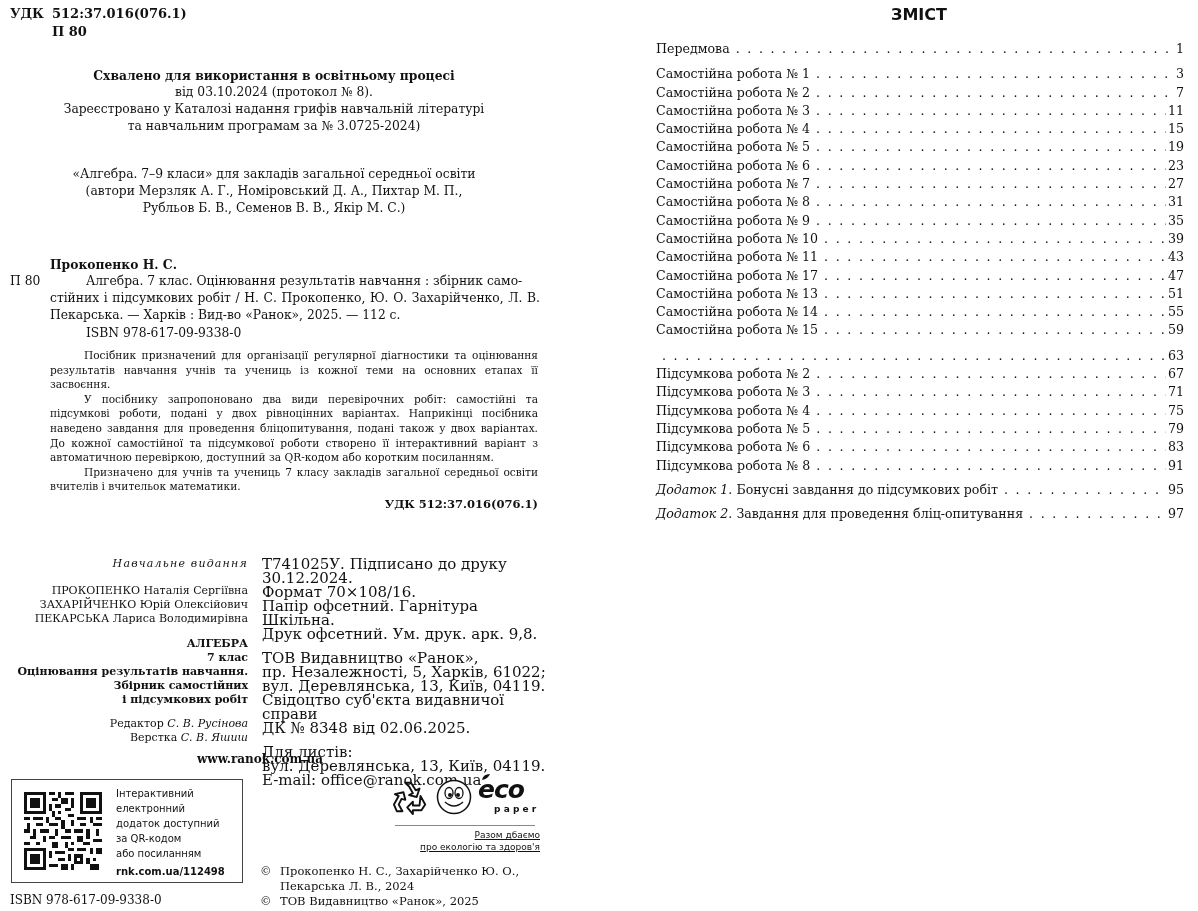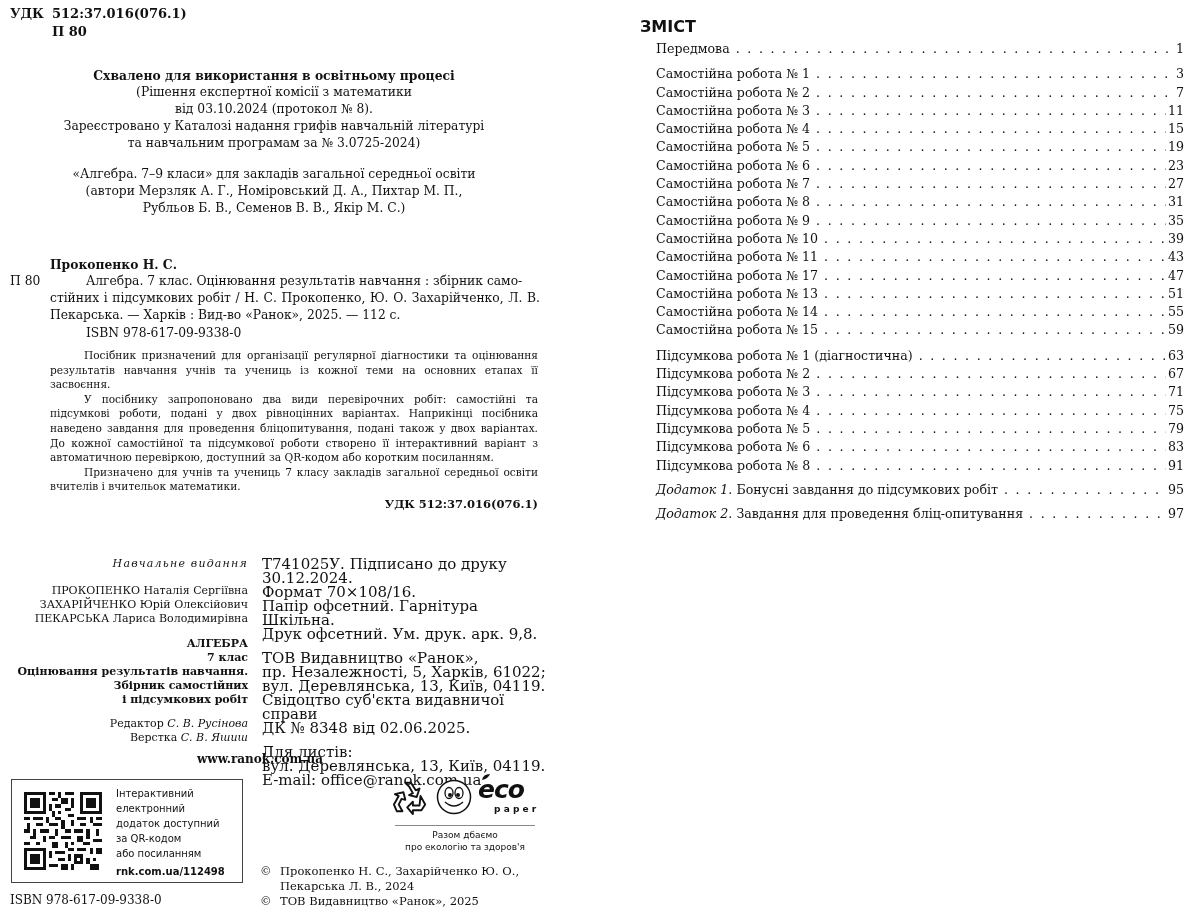--- a/index.html
+++ b/index.html
@@ -42,28 +42,28 @@
   .website { left:0; width:520px; top:752px; text-align:center; font-size:12px; font-weight:bold; }
 
   .qrbox { left:11px; top:779px; width:232px; height:104px; border:1.5px solid #444; box-sizing:border-box; }
   .qr { position:absolute; left:12px; top:12px; width:78px; height:78px; }
   .qrtext { position:absolute; left:104px; top:6px; font-family:"DejaVu Sans", sans-serif; font-size:10px; line-height:15px; color:#111; }
   .qrtext .link { font-weight:bold; margin-top:3px; }
   .isbn-bottom { left:10px; top:893px; font-size:12px; }
 
   .eco { left:390px; top:775px; width:150px; height:80px; }
   .eco .line { position:absolute; left:5px; top:50px; width:140px; height:1px; background:#888; }
-  .eco .slogan { position:absolute; left:0; top:54px; width:150px; text-align:center; font-family:"DejaVu Sans", sans-serif; font-size:9px; line-height:12px; }
+  .eco .slogan { position:absolute; left:0; top:54px; width:150px; text-align:right; font-family:"DejaVu Sans", sans-serif; font-size:9px; line-height:12px;text-decoration:underline; }
 
   .copyright { left:260px; top:864px; width:300px; font-size:11.5px; line-height:15px; }
   .copyright .row { display:flex; }
   .copyright .sym { width:20px; flex:none; }
 
   
-  .toc-title { left:0; width:558px; top:17px; font-family:"DejaVu Sans", sans-serif; font-weight:bold; font-size:16px; }
+  .toc-title { left:0; width:558px; top:5px; text-align:center; font-family:"DejaVu Sans", sans-serif; font-weight:bold; font-size:16px; }
   .toc { left:16px; top:40px; width:528px; font-size:12.6px; }
   .toc-row { display:flex; align-items:baseline; height:18.3px; line-height:18.3px; white-space:nowrap; }
   .toc-row .label { flex:none; }
   .toc-row .label i { font-style:italic; }
   .toc-row .dots { flex:1; overflow:hidden; margin:0 2px 0 6px; letter-spacing:0; }
   .toc-row .dots::after { content:". . . . . . . . . . . . . . . . . . . . . . . . . . . . . . . . . . . . . . . . . . . . . . . . . . . . . . . . . . . . . . . . . . . . . . . . . . . . . . . . . . . . . ."; letter-spacing:1.8px; }
   .toc-row .pg { flex:none; text-align:right; min-width:14px; }
   .toc .gap { height:7px; }
   .toc .gap2 { height:6px; }
 </style>
@@ -72,21 +72,20 @@
 
 <div class="page left">
 
   <div class="abs udk-top">
     <div><span class="lbl">УДК</span><span>512:37.016(076.1)</span></div>
     <div class="code2">П 80</div>
   </div>
 
   <div class="abs approval">
     <div class="l0">Схвалено для використання в освітньому процесі</div>
-    <div>(Рішення експертної комісії з математики</div>
     <div>від 03.10.2024 (протокол № 8).</div>
     <div>Зареєстровано у Каталозі надання грифів навчальній літературі</div>
     <div>та навчальним програмам за № 3.0725-2024)</div>
   </div>
 
   <div class="abs program">
     <div>«Алгебра. 7–9 класи» для закладів загальної середньої освіти</div>
     <div>(автори Мерзляк А. Г., Номіровський Д. А., Пихтар М. П.,</div>
     <div>Рубльов Б. В., Семенов В. В., Якір М. С.)</div>
   </div>
@@ -303,21 +302,20 @@
         </div>
         <div class="toc-row">
           <span class="label">Самостійна робота № 15</span>
           <span class="dots"></span>
           <span class="pg">59</span>
         </div>
       </div>
     <div class="gap"></div>
     <div id="final-list">
         <div class="toc-row">
-          <span class="label">Підсумкова робота № 1 (діагностична)</span>
           <span class="dots"></span>
           <span class="pg">63</span>
         </div>
         <div class="toc-row">
           <span class="label">Підсумкова робота № 2</span>
           <span class="dots"></span>
           <span class="pg">67</span>
         </div>
         <div class="toc-row">
           <span class="label">Підсумкова робота № 3</span>

